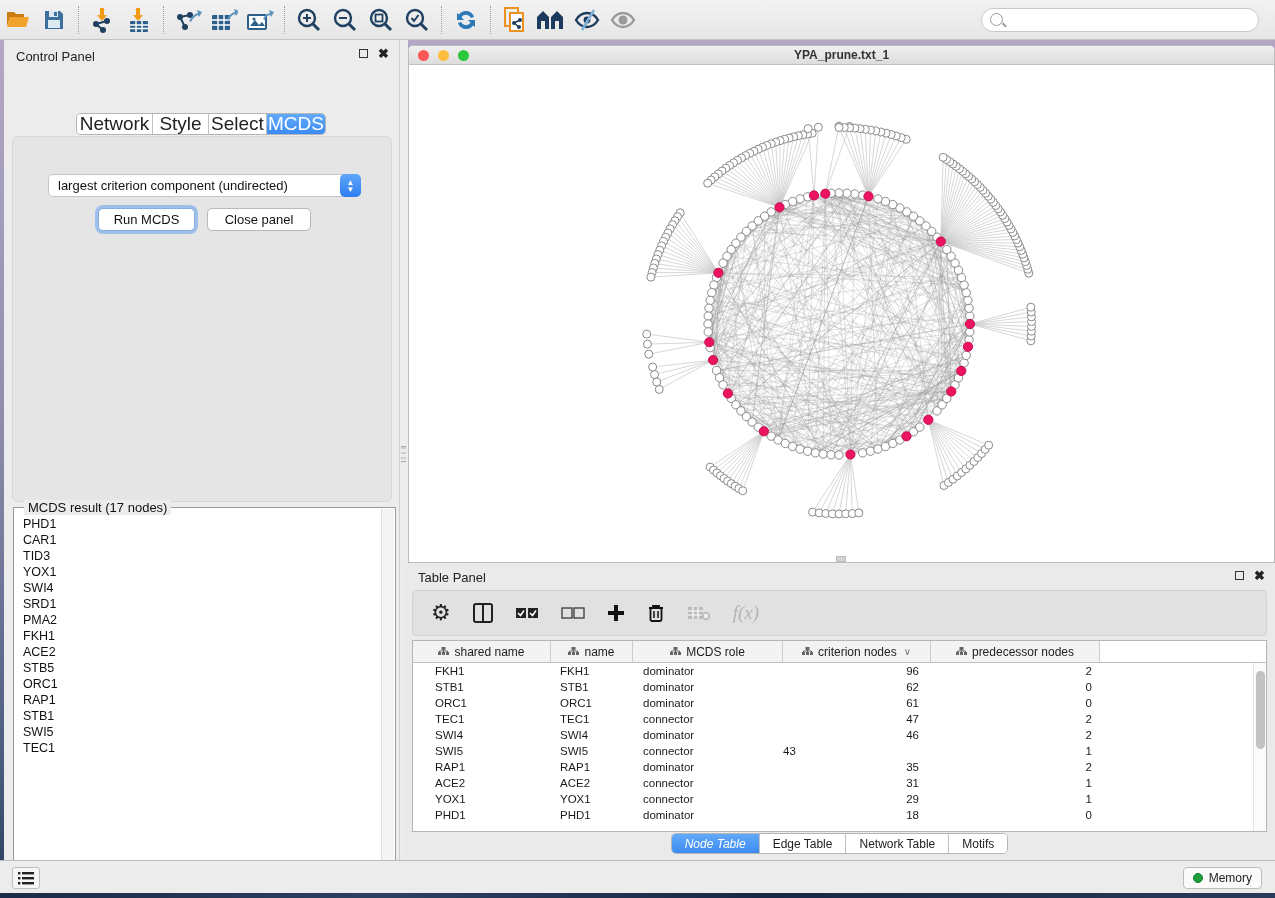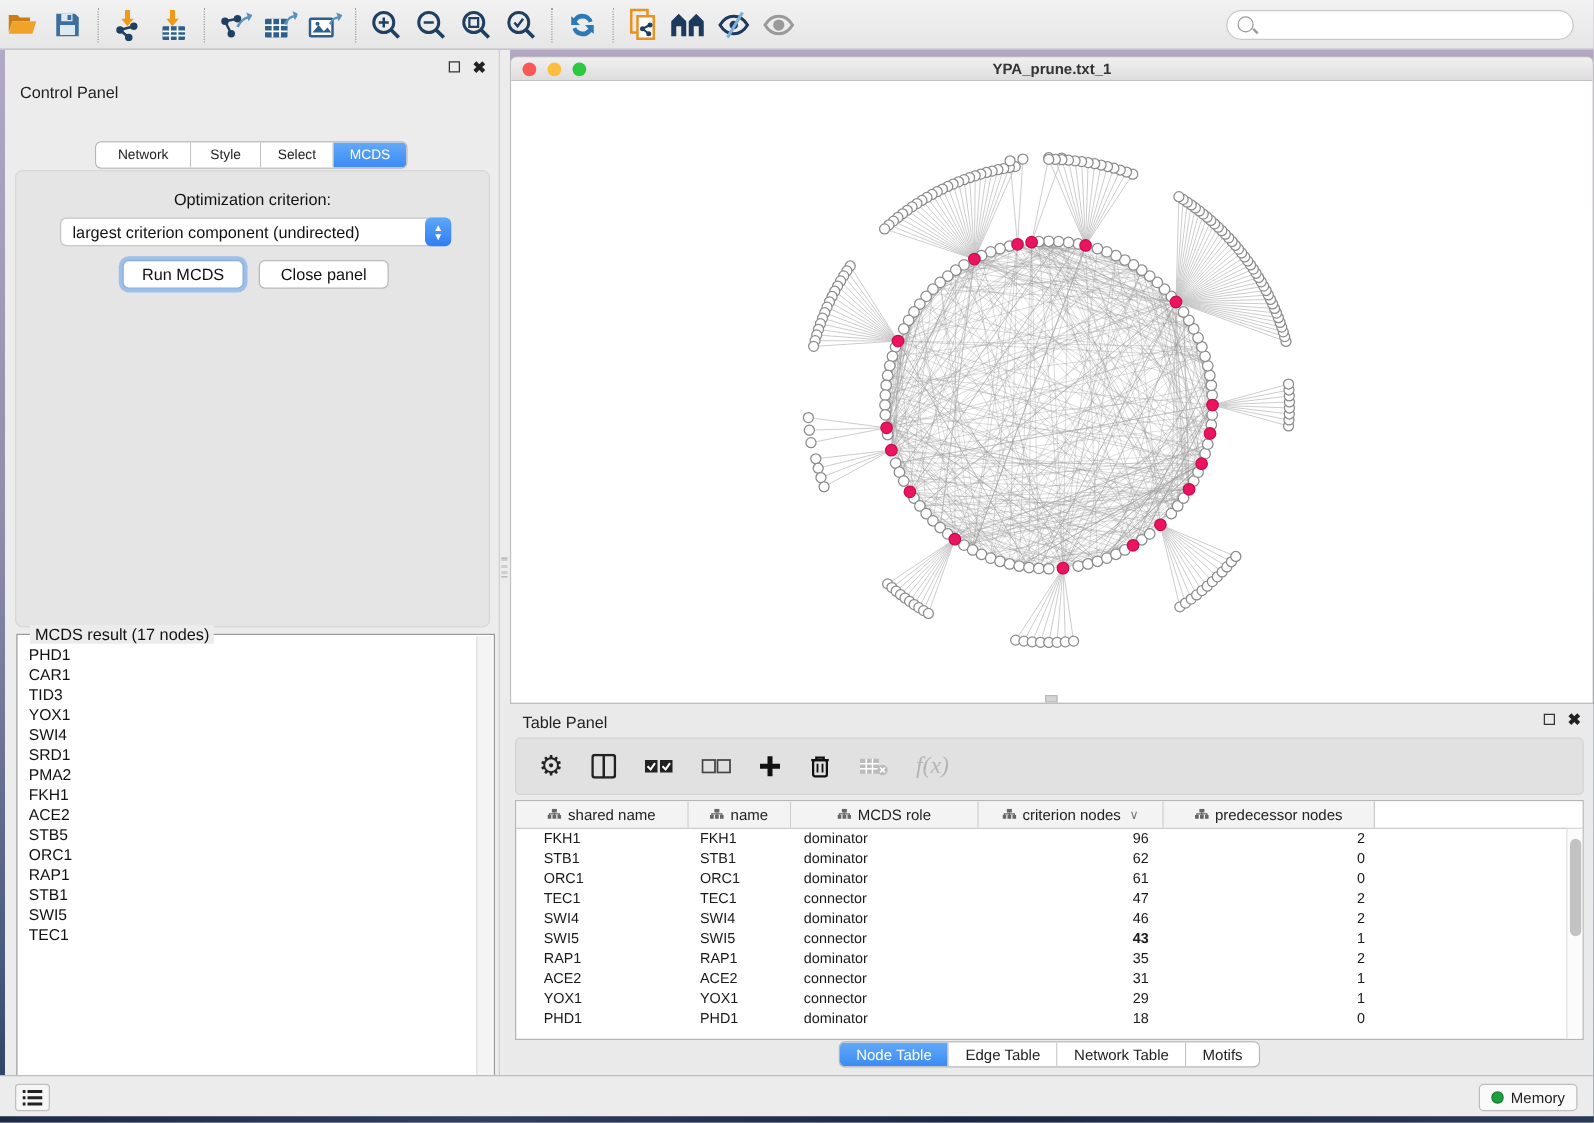--- a/index.html
+++ b/index.html
@@ -20,21 +20,21 @@
   #wall-left { left:0; top:40px; width:4px; height:853px; }
   #wall-bottom { left:0; top:893px; width:1275px; height:5px; }
 
   
   #control-panel { left:4px; top:40px; width:396px; height:820px; background:#ececec; border-right:1px solid #cfcfcf; }
   .panel-title { font-size:13px; color:#222; }
   .win-icons { position:absolute; right:10px; top:9px; display:flex; gap:10px; align-items:center; }
   .float-ico { width:9px; height:9px; border:1.5px solid #333; }
   .close-ico { font-size:13px; font-weight:bold; color:#222; line-height:9px; }
   #cp-tabs { left:72px; top:73px; height:22px; display:flex; border:1px solid #b5b5b5; border-radius:5px; overflow:hidden; background:#fff; }
-  .seg { height:100%; display:flex; align-items:center; justify-content:center; font-size:11px; color:#222; background:#fff; border-right:1px solid #c2c2c2; cursor:default; }
+  .seg { height:100%; display:flex; align-items:center; justify-content:center; font-size:19px; color:#222; background:#fff; border-right:1px solid #c2c2c2; cursor:default; }
   .seg:last-child { border-right:none; }
   .seg.active { background:linear-gradient(#62a9f8,#3c8bf4); color:#fff; }
   #cp-inner { left:8px; top:96px; width:380px; height:366px; background:#e6e5e5; border:1px solid #d8d7d7; border-radius:6px; }
   #opt-label { left:0; top:112px; width:396px; text-align:center; font-size:13px; color:#111; }
   #criterion { left:44px; top:134px; width:313px; height:23px; background:#fff; border:1px solid #c5c5c5; border-radius:5px; display:flex; align-items:center; }
   #criterion .val { font-size:13px; color:#111; padding-left:9px; white-space:nowrap; flex:1; }
   #criterion .stepper { width:21px; height:23px; margin-right:-1px; border-radius:5px; background:linear-gradient(#5ea7f8,#2f7df2); color:#fff; display:flex; flex-direction:column; align-items:center; justify-content:center; font-size:8px; line-height:7px; }
   .pbtn { height:23px; background:#fff; border:1px solid #b9b9b9; border-radius:5px; font-size:13px; color:#111; display:flex; align-items:center; justify-content:center; }
   #run-btn { left:94px; top:168px; width:97px; box-shadow:0 0 0 3px rgba(100,160,240,.55); border-color:#85aee0; }
   #close-panel-btn { left:203px; top:168px; width:104px; }
@@ -68,21 +68,21 @@
   .hcell .sort { color:#777; font-size:10px; margin-left:2px; }
   .hfill { flex:1; background:#fff; }
   .trow { display:flex; height:16px; font-size:11.5px; color:#1a1a1a; align-items:center; }
   .tcell { overflow:hidden; white-space:nowrap; }
   #nt-scroll { position:absolute; top:22px; right:0; width:13px; bottom:0; background:#fbfbfb; border-left:1px solid #e2e2e2; }
   #nt-thumb { position:absolute; left:2px; top:8px; width:9px; height:78px; border-radius:5px; background:#c2c2c2; }
   #tp-tabs { position:absolute; left:0; right:0; top:270px; height:22px; display:flex; justify-content:center; }
   #tp-tabs-inner { display:flex; border:1px solid #b5b5b5; border-radius:5px; overflow:hidden; background:#fff; height:21px; }
   .tab2 { padding:0 13px; font-size:12px; display:flex; align-items:center; background:#fff; border-right:1px solid #c2c2c2; color:#222; }
   .tab2:last-child { border-right:none; }
-  .tab2.active { background:linear-gradient(#62a9f8,#3c8bf4); color:#fff; }
+  .tab2.active { background:linear-gradient(#62a9f8,#3c8bf4); color:#fff;font-style:italic; }
 
   
   #status-bar { left:0; top:860px; width:1275px; height:33px; background:#ececec; border-top:1px solid #bdbdbd; }
   #list-btn { position:absolute; left:12px; top:6px; width:28px; height:22px; background:#f6f6f6; border:1px solid #bfbfbf; border-radius:3px; display:flex; align-items:center; justify-content:center; font-size:13px; color:#222; }
   #memory-btn { position:absolute; right:13px; top:6px; height:22px; padding:0 9px; background:#fafafa; border:1px solid #bdbdbd; border-radius:4px; display:flex; align-items:center; gap:6px; font-size:12px; color:#222; }
   #memory-dot { width:10px; height:10px; border-radius:50%; background:#1f9e3c; border:1px solid #157a2c; }
 </style>
 </head>
 <body>
 
@@ -218,35 +218,34 @@
   <div id="toolbar-search">
     <span class="mag"></span>
     <input placeholder="" style="">
   </div>
 </div>
 
 <div id="wall-left" class="abs" style="background:linear-gradient(180deg,#b3a8c6,#8f8cab 45%,#4a5c80 85%,#2a3c5e);"></div>
 <div id="wall-bottom" class="abs" style="background:linear-gradient(90deg,#1c2a47,#2e3f61 30%,#1a2744 60%,#2b3a59);"></div>
 
 <div id="control-panel" class="abs">
-  <div class="panel-title abs" style="left:12px; top:26px;">Control Panel</div>
+  <div class="panel-title abs" style="left:12px; top:9px;">Control Panel</div>
   <div class="win-icons">
     <span class="float-ico"></span>
     <span class="close-ico">✖</span>
   </div>
 
   <div id="cp-tabs" class="abs">
     <div class="seg" style="width:76px">Network</div>
     <div class="seg" style="width:56px">Style</div>
     <div class="seg" style="width:58px">Select</div>
     <div class="seg active" style="width:58px">MCDS</div>
   </div>
 
   <div id="cp-inner" class="abs"></div>
-  <div id="opt-label" class="abs">Optimization criterion:</div>
   <div id="criterion" class="abs">
     <span class="val">largest criterion component (undirected)</span>
     <span class="stepper">
         <span>▲</span>
         <span>▼</span>
       </span>
   </div>
   <div id="run-btn" class="pbtn abs">Run MCDS</div>
   <div id="close-panel-btn" class="pbtn abs">Close panel</div>
 
@@ -1266,21 +1265,21 @@
           <div class="tcell" style="width: 138px; text-align: left; padding-left: 22px; padding-right: 0px;">SWI4</div>
           <div class="tcell" style="width: 82px; text-align: left; padding-left: 9px; padding-right: 0px;">SWI4</div>
           <div class="tcell" style="width: 150px; text-align: left; padding-left: 10px; padding-right: 0px;">dominator</div>
           <div class="tcell" style="width: 148px; text-align: right; padding-left: 0px; padding-right: 12px;">46</div>
           <div class="tcell" style="width: 169px; text-align: right; padding-left: 0px; padding-right: 8px;">2</div>
         </div>
         <div class="trow">
           <div class="tcell" style="width: 138px; text-align: left; padding-left: 22px; padding-right: 0px;">SWI5</div>
           <div class="tcell" style="width: 82px; text-align: left; padding-left: 9px; padding-right: 0px;">SWI5</div>
           <div class="tcell" style="width: 150px; text-align: left; padding-left: 10px; padding-right: 0px;">connector</div>
-          <div class="tcell" style="width: 148px; text-align: right; padding-left: 0px; padding-right: 12px; font-weight: bold;">43</div>
+          <div class="tcell" style="width: 148px; text-align: left; padding-left: 0px; padding-right: 12px;">43</div>
           <div class="tcell" style="width: 169px; text-align: right; padding-left: 0px; padding-right: 8px;">1</div>
         </div>
         <div class="trow">
           <div class="tcell" style="width: 138px; text-align: left; padding-left: 22px; padding-right: 0px;">RAP1</div>
           <div class="tcell" style="width: 82px; text-align: left; padding-left: 9px; padding-right: 0px;">RAP1</div>
           <div class="tcell" style="width: 150px; text-align: left; padding-left: 10px; padding-right: 0px;">dominator</div>
           <div class="tcell" style="width: 148px; text-align: right; padding-left: 0px; padding-right: 12px;">35</div>
           <div class="tcell" style="width: 169px; text-align: right; padding-left: 0px; padding-right: 8px;">2</div>
         </div>
         <div class="trow">

